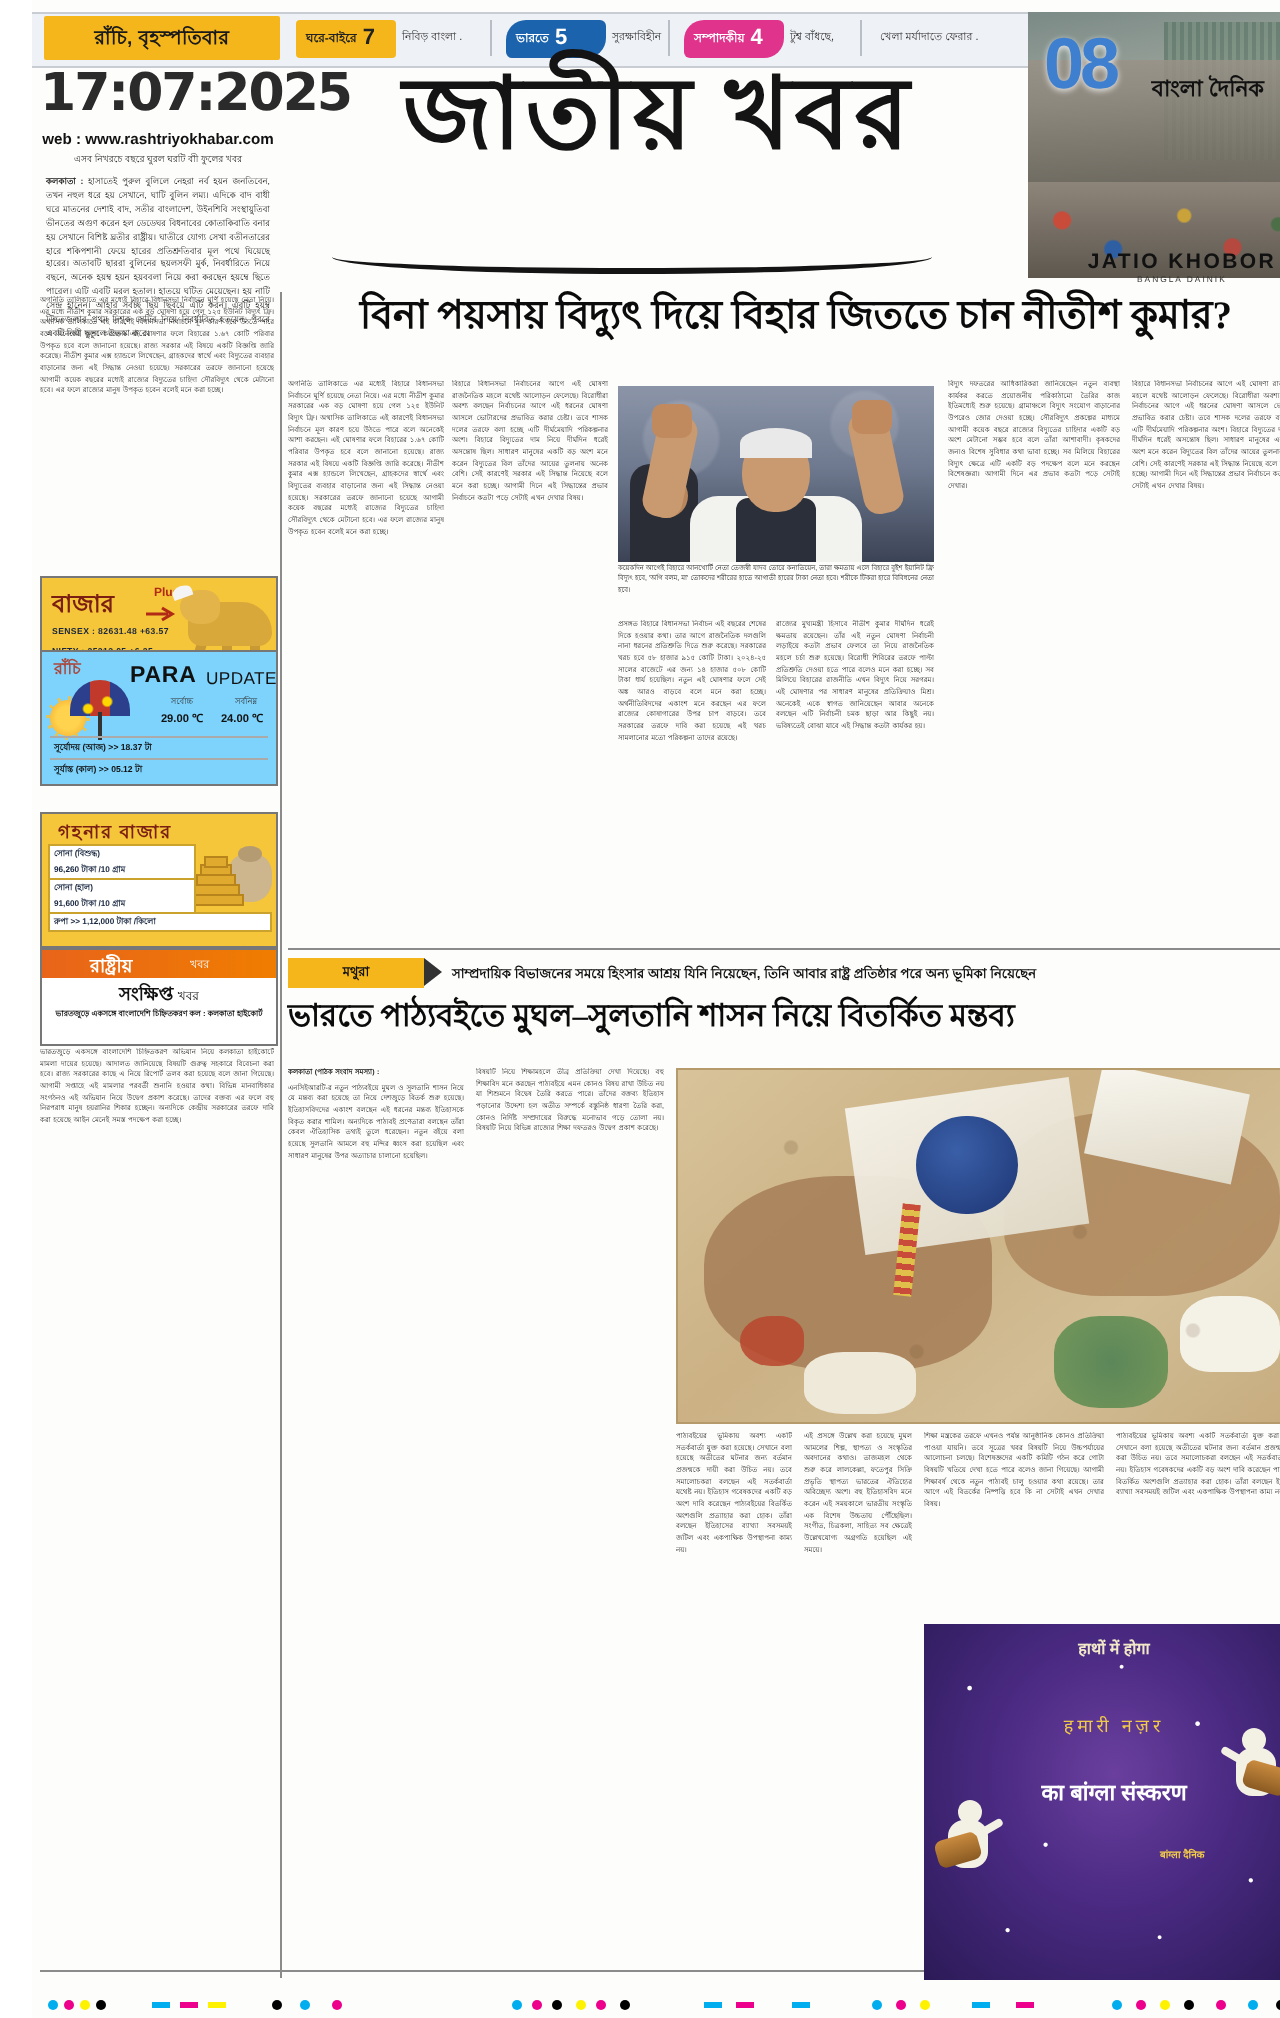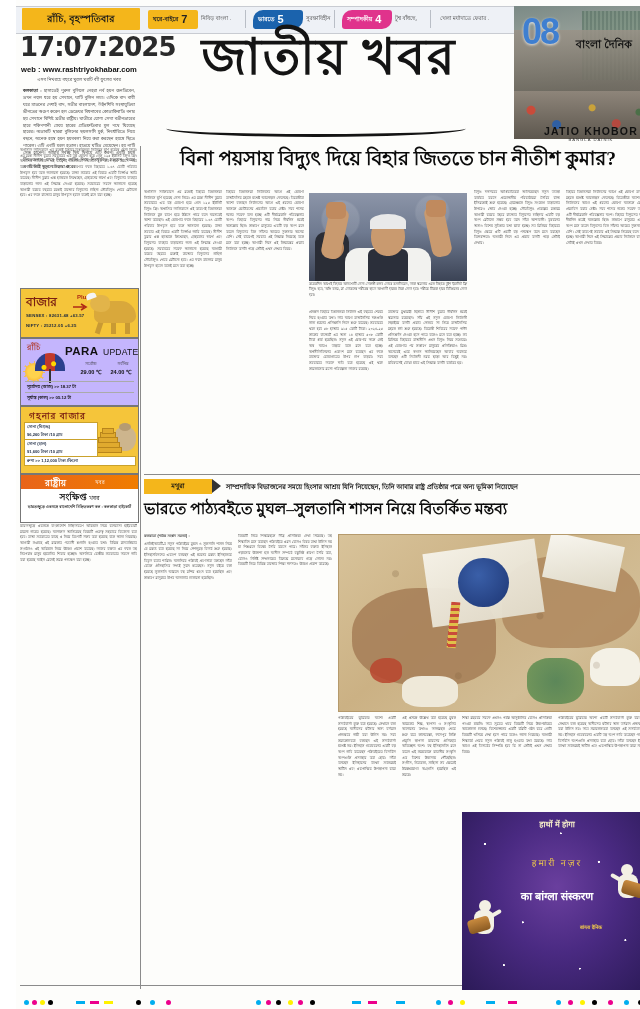--- a/index.html
+++ b/index.html
@@ -121,21 +121,21 @@
   .bazar .arrow{position:absolute;left:52px;top:14px;width:16px;height:8px;}
   .bull{position:absolute;right:-2px;top:2px;width:52px;height:44px;}
   .bull .body{position:absolute;right:4px;top:10px;width:42px;height:22px;background:#d9a83b;border-radius:12px 18px 8px 8px;}
   .bull .head{position:absolute;right:30px;top:4px;width:20px;height:17px;background:#e2b44a;border-radius:50% 40% 40% 50%;}
   .bull .horn{position:absolute;right:44px;top:2px;width:10px;height:6px;background:#f4f4f4;border-radius:50% 50% 0 0;transform:rotate(-20deg);}
   .bull .legA{position:absolute;right:10px;top:30px;width:5px;height:13px;background:#c99a33;}
   .bull .legB{position:absolute;right:24px;top:30px;width:5px;height:13px;background:#c99a33;}
   .bull .legC{position:absolute;right:38px;top:28px;width:5px;height:15px;background:#c99a33;transform:rotate(18deg);}
   .bzrow{position:absolute;left:5px;font-size:4.3px;font-weight:bold;color:#18263f;letter-spacing:.2px;}
 
-  .para{left:4px;top:338px;width:117px;height:66px;background:#c4b5fd;overflow:hidden;}
+  .para{left:4px;top:325px;width:117px;height:66px;background:#7dd3fc;overflow:hidden;}
   .para .rlabel{position:absolute;left:6px;top:2px;font-size:8px;font-weight:bold;color:#b0392a;
       font-family:"Liberation Serif",serif;opacity:.9;}
   .para .pname{position:absolute;left:44px;top:6px;font-size:11.5px;font-weight:bold;color:#111;letter-spacing:.4px;}
   .para .pupd{position:absolute;left:82px;top:8px;font-size:8.6px;color:#111;letter-spacing:.2px;}
   .sunicon{position:absolute;left:3px;top:16px;width:34px;height:34px;}
   .sunicon .sun{position:absolute;left:1px;top:8px;width:18px;height:18px;border-radius:50%;
       background:radial-gradient(circle,#ffd34d 45%,#f4a62a 100%);}
   .sunicon .ray{position:absolute;left:-1px;top:6px;width:22px;height:22px;
       background:conic-gradient(#f7c13a 0 8deg,transparent 8deg 30deg,#f7c13a 30deg 38deg,transparent 38deg 60deg,
       #f7c13a 60deg 68deg,transparent 68deg 90deg,#f7c13a 90deg 98deg,transparent 98deg 120deg,

